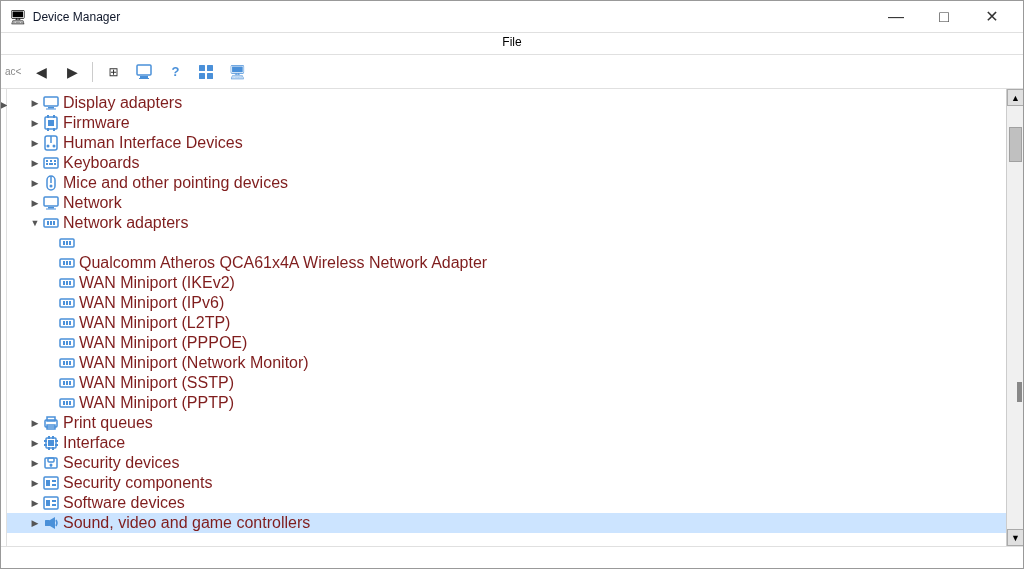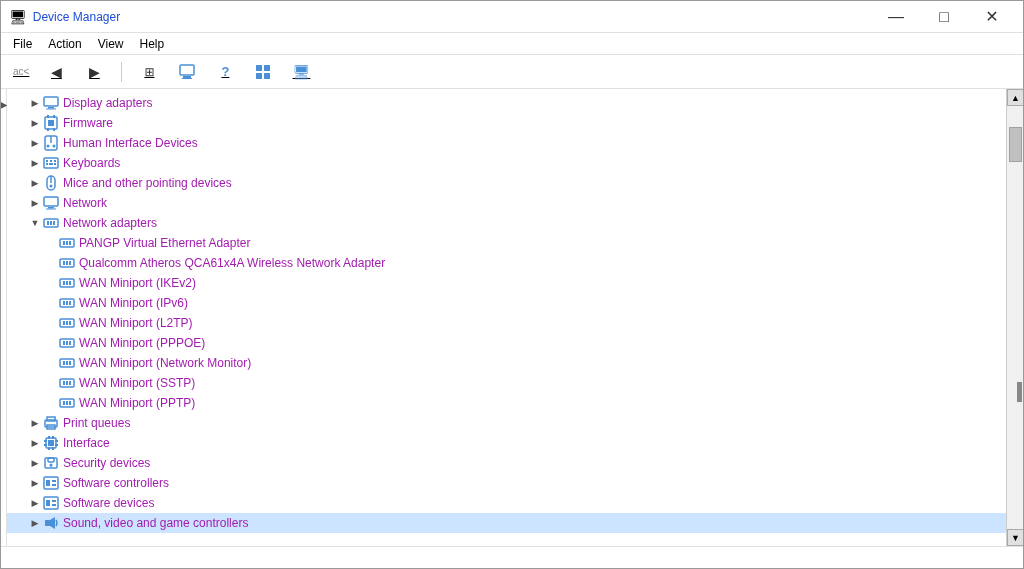--- a/index.html
+++ b/index.html
@@ -28,21 +28,21 @@
       border-bottom: 1px solid #e0e0e0;
       justify-content: space-between;
     }
     .title-bar-left {
       display: flex;
       align-items: center;
       gap: 6px;
     }
     .title-text {
       font-size: 12px;
-      color: #1d4ed8;
+      color: #0f172a;
     }
     .title-bar-controls {
       display: flex;
       gap: 2px;
     }
     .title-btn {
       width: 46px;
       height: 32px;
       border: none;
       background: transparent;
@@ -53,36 +53,36 @@
       font-size: 16px;
       color: #333;
     }
     .menu-bar {
       height: 22px;
       display: flex;
       align-items: center;
       padding: 0 4px;
       border-bottom: 1px solid #e0e0e0;
       background: #fff;
+      flex-direction: column;
     }
     .menu-item {
       padding: 2px 8px;
       cursor: pointer;
       font-size: 12px;
       color: #000;
     }
     .toolbar {
       height: 34px;
       display: flex;
       align-items: center;
-      padding: 0 12px;
+      padding: 0 4px;
       border-bottom: 1px solid #e0e0e0;
       background: #fff;
-      gap: 12px;
-      text-decoration: underline;
+      gap: 5px;
     }
     .toolbar-btn {
       width: 26px;
       height: 26px;
       border: none;
       background: transparent;
       cursor: pointer;
       display: flex;
       align-items: center;
       justify-content: center;
@@ -147,22 +147,22 @@
     .item-icon {
       width: 16px;
       height: 16px;
       margin-right: 4px;
       flex-shrink: 0;
       display: flex;
       align-items: center;
       justify-content: center;
     }
     .item-label {
-      font-size: 12px;
-      color: #a21caf;
+      font-size: 16px;
+      color: #7f1d1d;
     }
     .indent-1 { padding-left: 20px; }
     .indent-2 { padding-left: 36px; }
     .status-bar {
       height: 22px;
       border-top: 1px solid #e0e0e0;
       background: #fff;
       display: flex;
       align-items: center;
       padding: 0 8px;
@@ -321,21 +321,20 @@
       <div class="tree-item indent-2">
         <span class="expand-icon" style="visibility:hidden;">▶</span>
         <span class="item-icon">
           <svg width="16" height="16" viewBox="0 0 16 16">
             <rect x="1" y="4" width="14" height="8" rx="1" fill="none" stroke="#4a90d9" stroke-width="1.5"></rect>
             <rect x="4" y="6" width="2" height="4" fill="#4a90d9"></rect>
             <rect x="7" y="6" width="2" height="4" fill="#4a90d9"></rect>
             <rect x="10" y="6" width="2" height="4" fill="#4a90d9"></rect>
           </svg>
         </span>
-        <span class="item-label">PANGP Virtual Ethernet Adapter</span>
       </div>
 
       <div class="tree-item indent-2">
         <span class="expand-icon" style="visibility:hidden;">▶</span>
         <span class="item-icon">
           <svg width="16" height="16" viewBox="0 0 16 16">
             <rect x="1" y="4" width="14" height="8" rx="1" fill="none" stroke="#4a90d9" stroke-width="1.5"></rect>
             <rect x="4" y="6" width="2" height="4" fill="#4a90d9"></rect>
             <rect x="7" y="6" width="2" height="4" fill="#4a90d9"></rect>
             <rect x="10" y="6" width="2" height="4" fill="#4a90d9"></rect>
@@ -483,21 +482,21 @@
       <div class="tree-item indent-1">
         <span class="expand-icon">▶</span>
         <span class="item-icon">
           <svg width="16" height="16" viewBox="0 0 16 16">
             <rect x="1" y="2" width="14" height="12" rx="1" fill="none" stroke="#4a90d9" stroke-width="1.5"></rect>
             <rect x="3" y="5" width="4" height="6" fill="#4a90d9"></rect>
             <rect x="9" y="5" width="4" height="2" fill="#4a90d9"></rect>
             <rect x="9" y="9" width="4" height="2" fill="#4a90d9"></rect>
           </svg>
         </span>
-        <span class="item-label">Software controllers</span>
+        <span class="item-label">Security components</span>
       </div>
 
       <div class="tree-item indent-1">
         <span class="expand-icon">▶</span>
         <span class="item-icon">
           <svg width="16" height="16" viewBox="0 0 16 16">
             <rect x="1" y="2" width="14" height="12" rx="1" fill="none" stroke="#4a90d9" stroke-width="1.5"></rect>
             <rect x="3" y="5" width="4" height="6" fill="#4a90d9"></rect>
             <rect x="9" y="5" width="4" height="2" fill="#4a90d9"></rect>
             <rect x="9" y="9" width="4" height="2" fill="#4a90d9"></rect>

